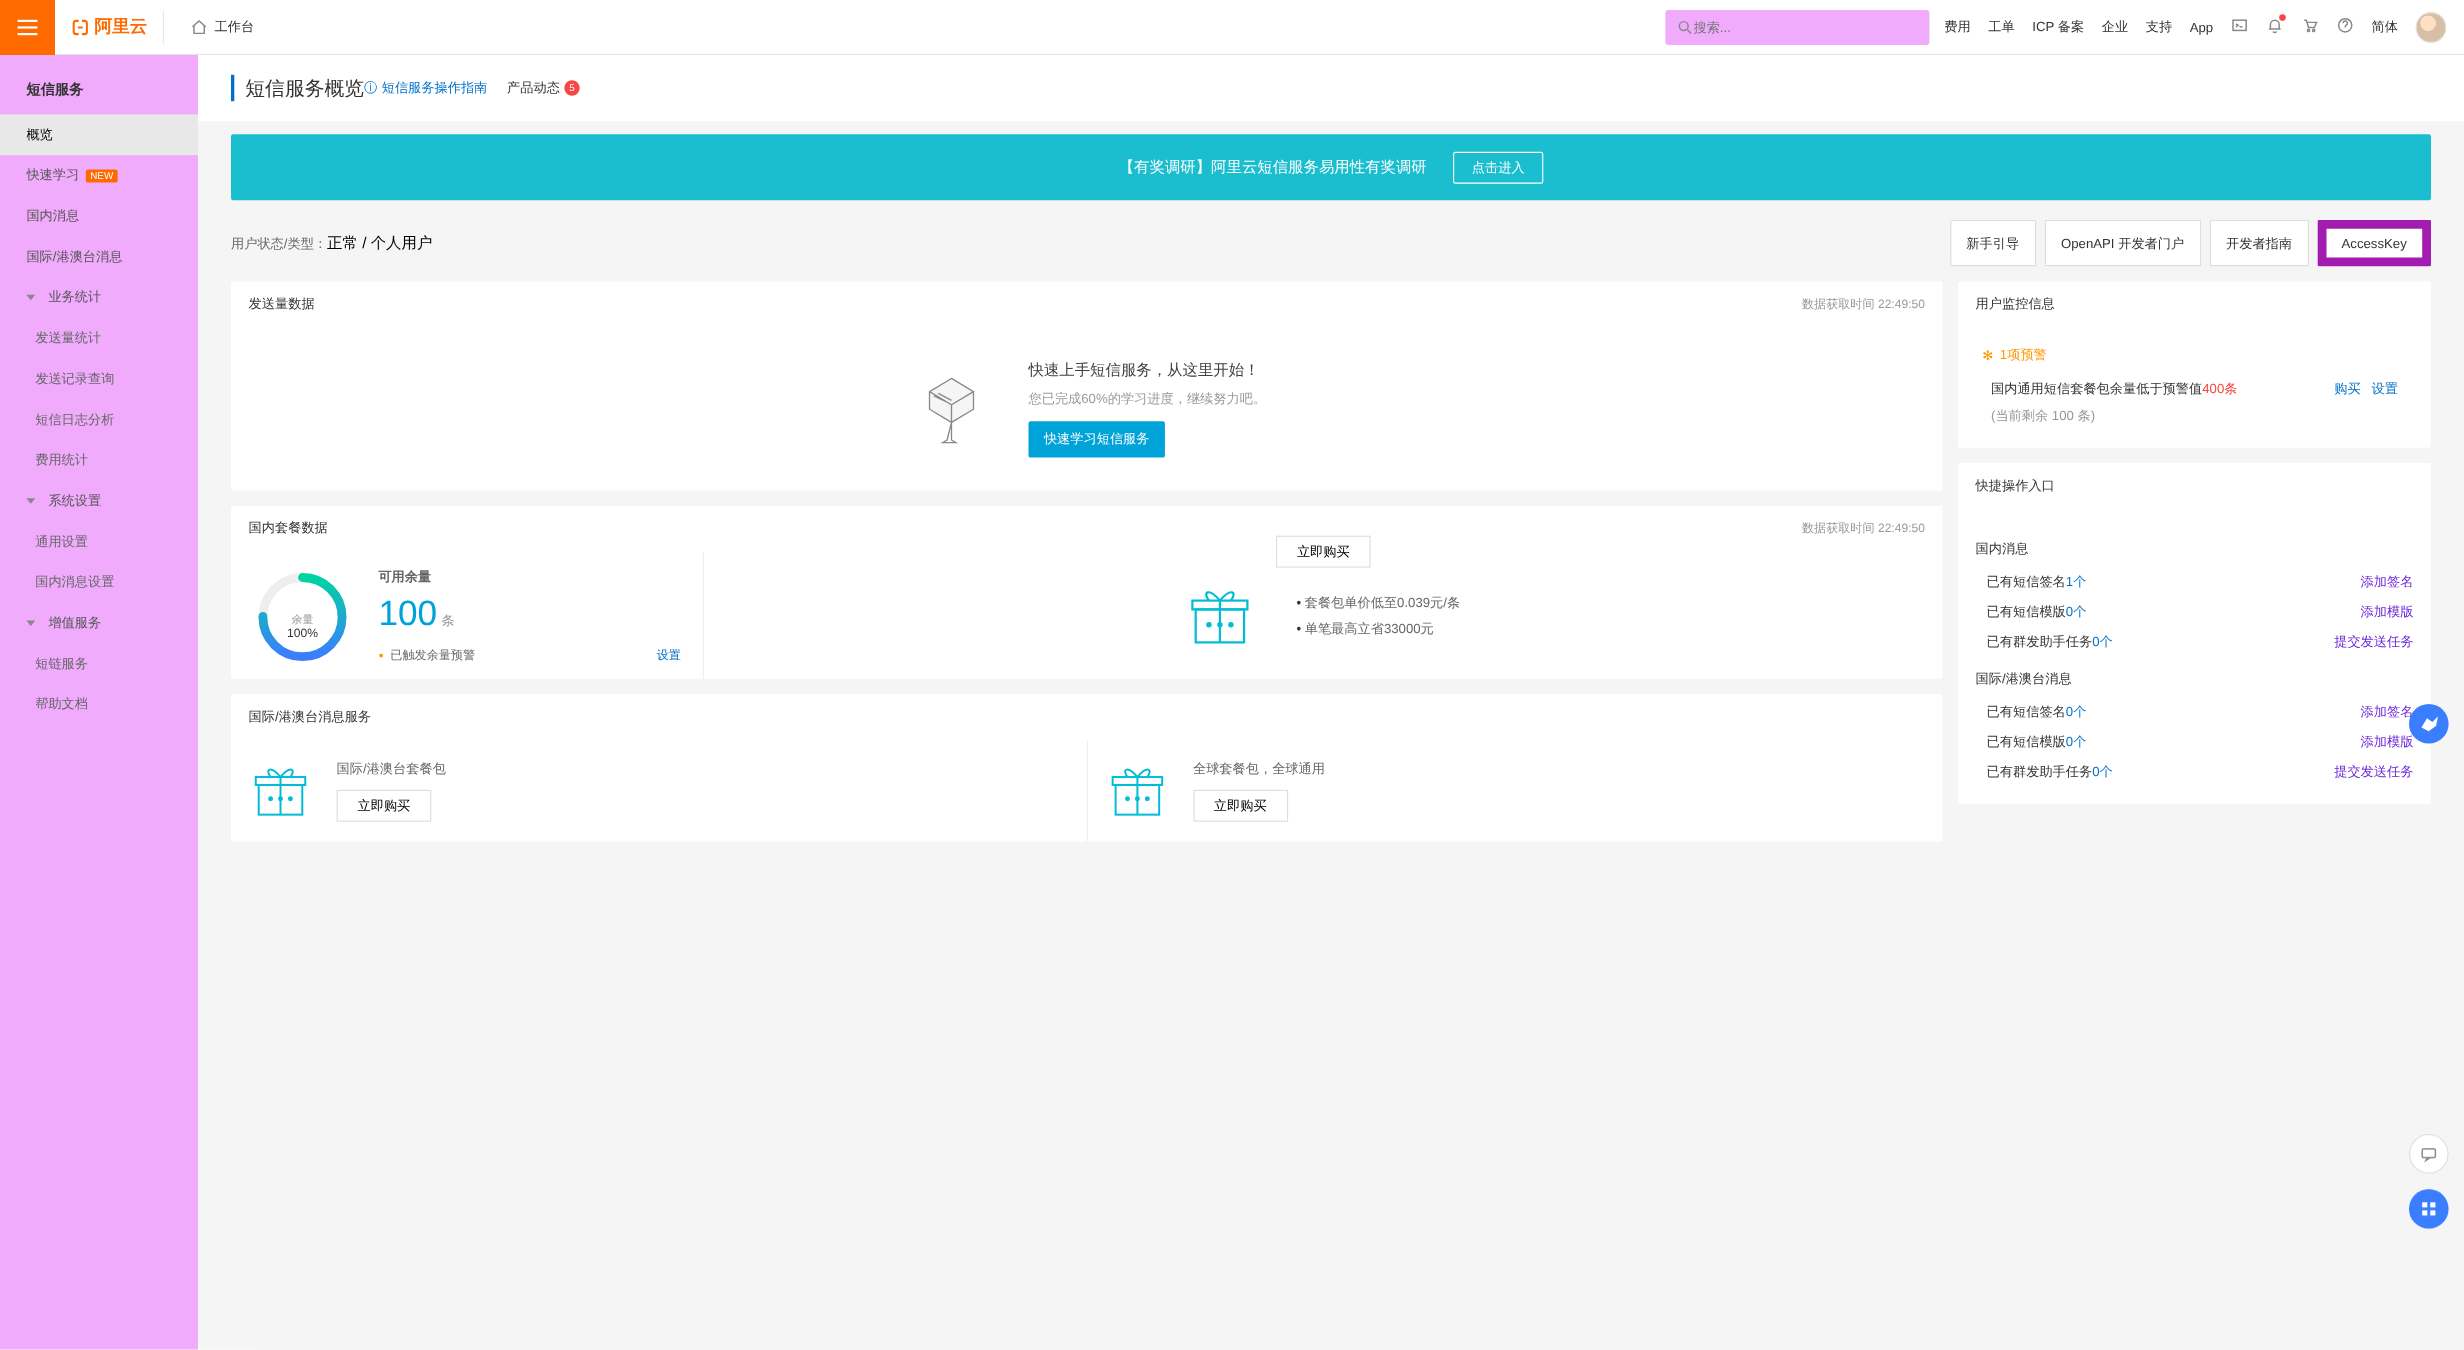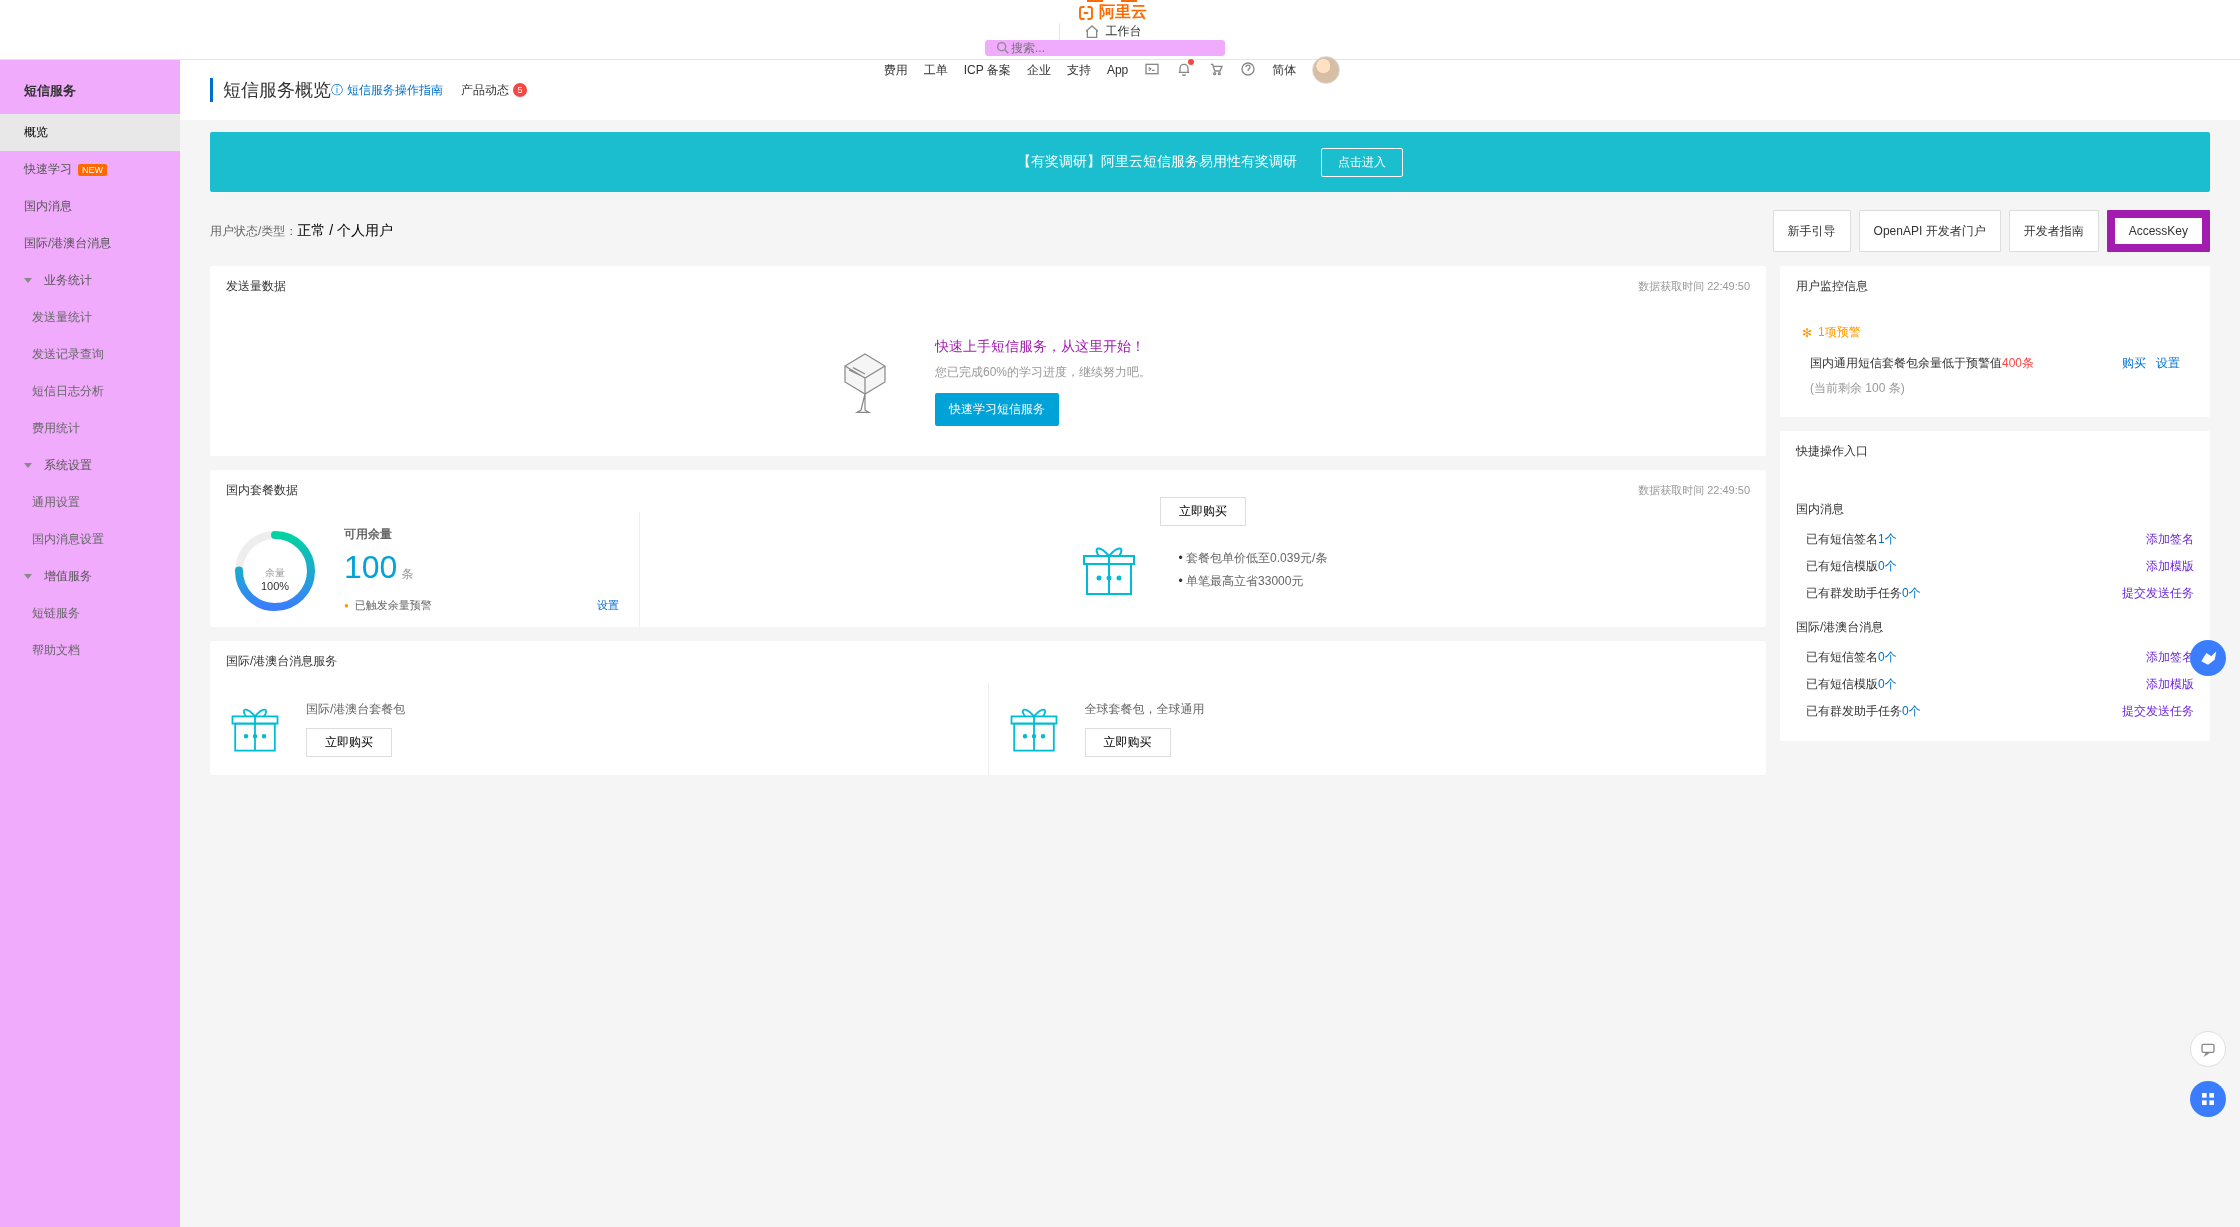--- a/index.html
+++ b/index.html
@@ -1,17 +1,17 @@
 <!DOCTYPE html>
 <html><head>
 <meta charset="utf-8">
 <style>
 * { margin:0; padding:0; box-sizing:border-box; font-family:-apple-system,"PingFang SC","Microsoft YaHei",sans-serif; }
 body { background:#fff; font-size:12px; color:#333; }
-.topbar { height:60px; display:flex; align-items:center; border-bottom:1px solid #e5e5e5; padding-right:16px;flex-direction:column; }
+.topbar { height:50px; display:flex; align-items:center; border-bottom:1px solid #e5e5e5; padding-right:16px; }
 .menu-btn { width:50px; height:50px; background:#ff6a00; display:flex; align-items:center; justify-content:center; cursor:pointer; }
 .menu-btn span, .menu-btn span::before, .menu-btn span::after { display:block; width:18px; height:2px; background:#fff; position:relative; }
 .menu-btn span::before, .menu-btn span::after { content:""; position:absolute; }
 .menu-btn span::before { top:-6px; } .menu-btn span::after { top:6px; }
 .logo { color:#ff6a00; font-weight:bold; font-size:16px; padding:0 14px; display:flex; align-items:center; gap:4px; }
 .logo svg { width:18px; height:18px; }
 .workbench { border-left:1px solid #e5e5e5; height:30px; padding:0 24px; display:flex; align-items:center; gap:6px; color:#333; cursor:pointer; }
 .topbar .spacer { flex:1; }
 .search-box { width:240px; height:32px; background:#f0abfc; border-radius:3px; display:flex; align-items:center; padding:0 10px; margin-right:14px; }
 .search-box input { border:0; background:transparent; outline:none; flex:1; font-size:12px; color:#333; }
@@ -51,21 +51,21 @@
 .cols { display:flex; gap:14px; margin-top:14px; }
 .col-left { flex:1; min-width:0; }
 .col-right { width:430px; }
 .card { background:#fff; border-radius:2px; margin-bottom:14px; }
 .card-head { padding:12px 16px; display:flex; justify-content:space-between; align-items:center; font-size:12px; color:#333; border-bottom:1px solid transparent; }
 .card-head .ts { color:#999; font-size:11px; }
 .card-body { padding:16px; }
 
 .quickstart { display:flex; align-items:center; gap:30px; justify-content:center; padding:30px; }
 .satellite { width:80px; height:80px; }
-.quickstart-text h4 { font-size:14px; color:#a21caf; margin-bottom:8px; font-weight:500; }
+.quickstart-text h4 { font-size:14px; color:#404040; margin-bottom:8px; font-weight:500; }
 .quickstart-text p { font-size:12px; color:#999; margin-bottom:12px; }
 .btn-primary { background:#00a3d8; color:#fff; border:0; padding:8px 14px; font-size:12px; cursor:pointer; border-radius:2px; }
 
 .package-row { display:flex; }
 .pkg-left { width:430px; padding:14px 20px; display:flex; gap:24px; border-right:1px solid #eee; }
 .gauge { width:90px; height:70px; position:relative; }
 .gauge svg { transform:rotate(-90deg); }
 .gauge-label { position:absolute; top:40px; left:0; width:100%; text-align:center; font-size:11px; color:#333; }
 .pkg-stats .label { color:#666; font-size:12px; margin-bottom:6px;font-weight:bold; }
 .pkg-stats .value { color:#00a3d8; font-size:32px; font-weight:300; }

